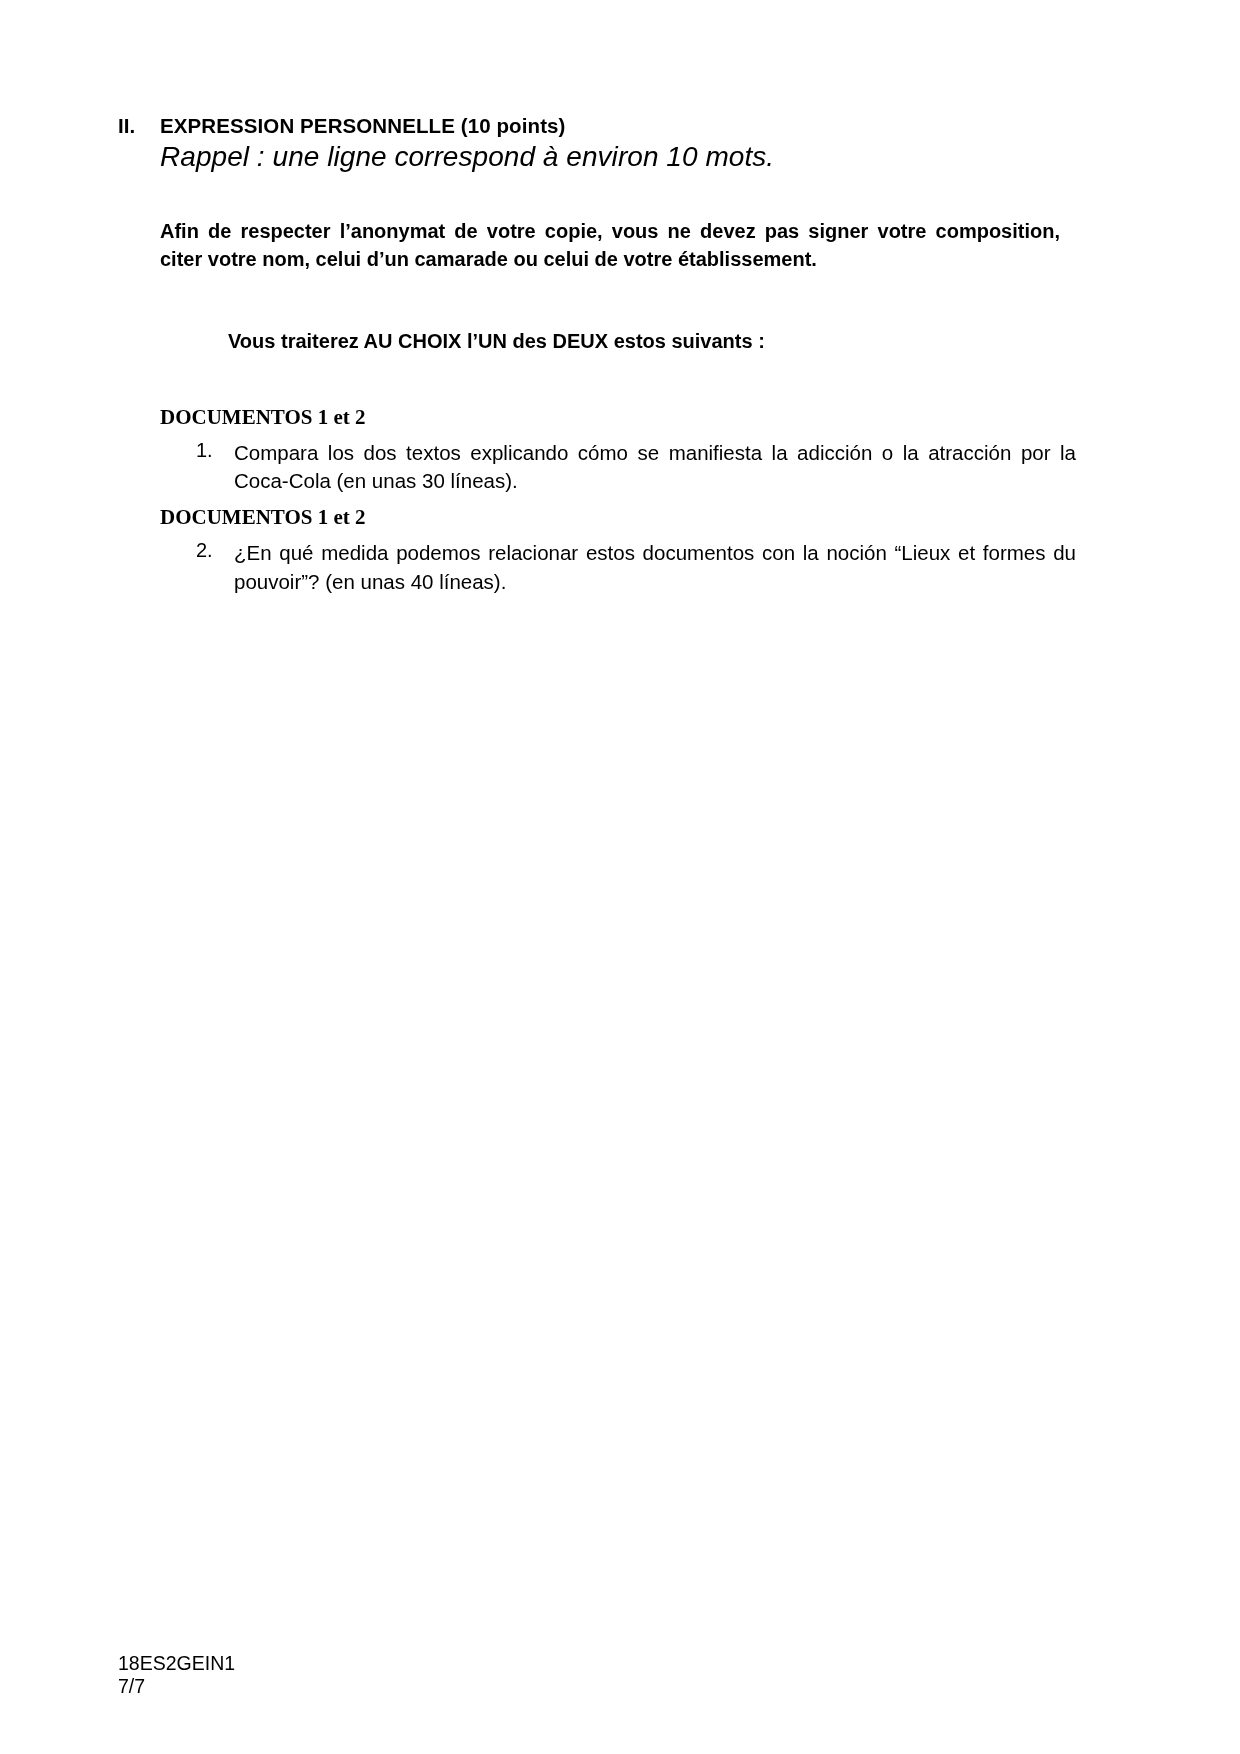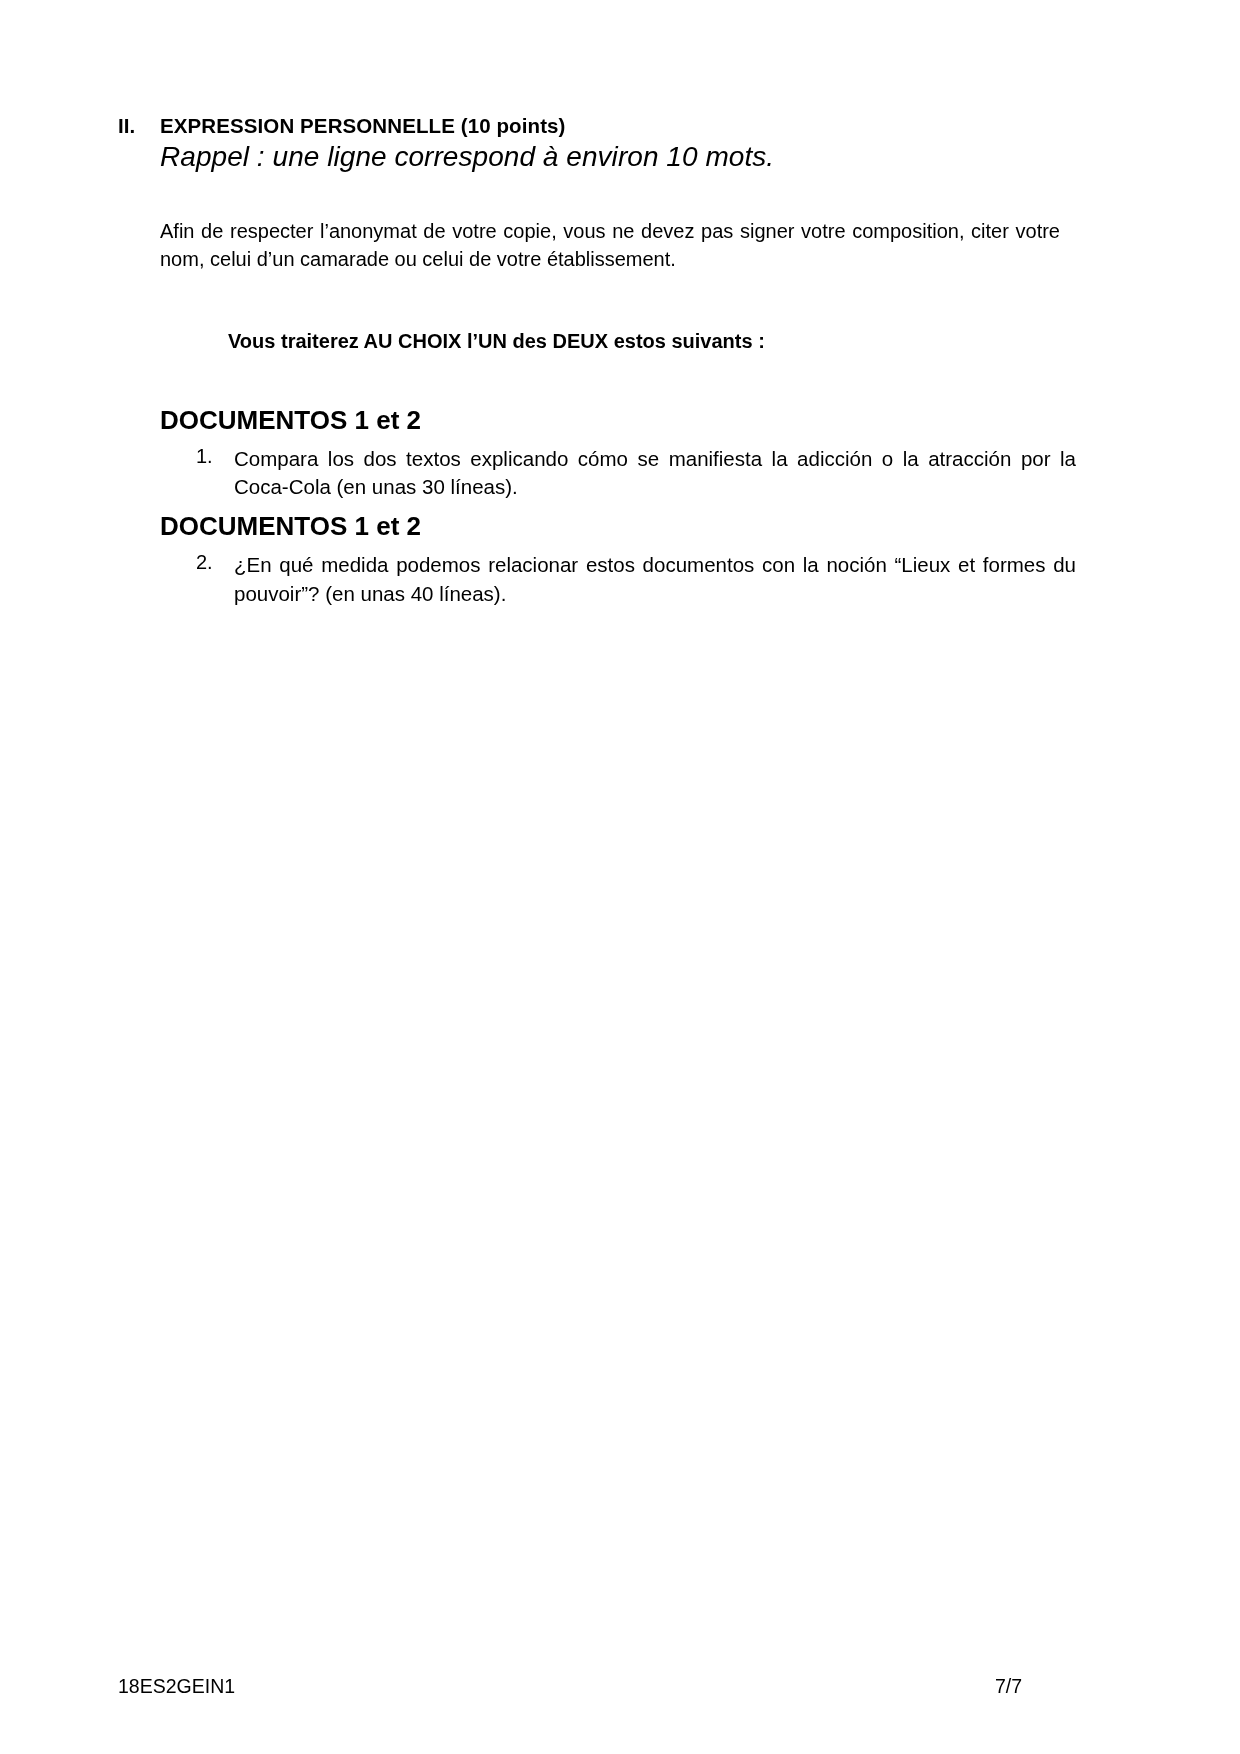--- a/index.html
+++ b/index.html
@@ -37,37 +37,38 @@
   .section-title {
     flex: 1;
   }
   .rappel {
     font-style: italic;
     font-size: 28px;
     margin: 3px 0 0 42px;
     letter-spacing: 0.05px;
   }
   .anon-note {
-    font-weight: normal;
+    font-weight: bold;
     font-size: 20px;
     line-height: 1.42;
     text-align: justify;
     text-justify: inter-word;
     margin: 44px 0 0 42px;
     width: 900px;
   }
   .choice-line {
     font-weight: bold;
     font-size: 20px;
     margin: 56px 0 0 110px;
   }
   .doc-label {
     font-weight: bold;
-    font-size: 26px;
+    font-size: 21px;
     margin: 52px 0 0 42px;
+    font-family: Liberation Serif, serif;
   }
   .doc-label.second {
     margin-top: 10px;
   }
   .q-item {
     display: flex;
     margin: 9px 0 0 78px;
     width: 880px;
   }
   .q-num {
@@ -90,22 +91,23 @@
     margin: 34px 0 0 0;
     width: 880px;
     margin-left: 42px;
   }
   .footer {
     position: absolute;
     left: 118px;
     right: 118px;
     bottom: 92px;
     display: flex;
-    justify-content: space-between;
+    justify-content: center;
     font-size: 19.5px;
+    flex-direction: column;
   }
   .footer-right {
     margin-right: 100px;
   }
 </style>
 </head>
 <body>
 
 <div class="page">
 

